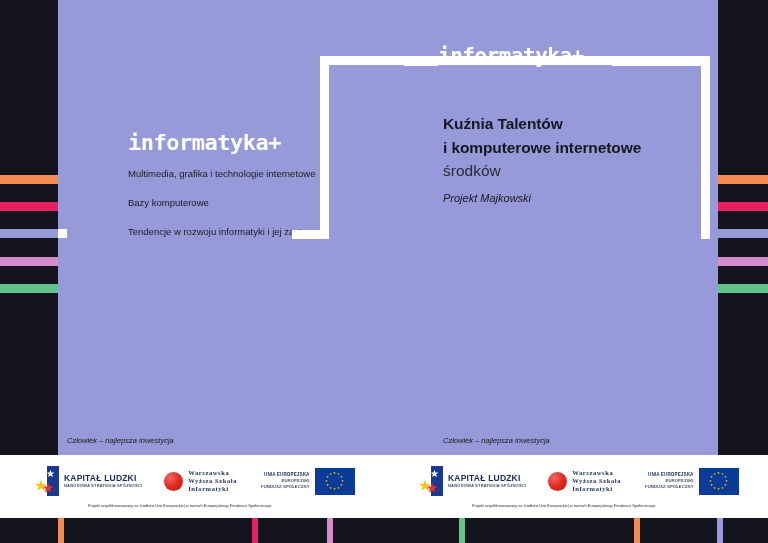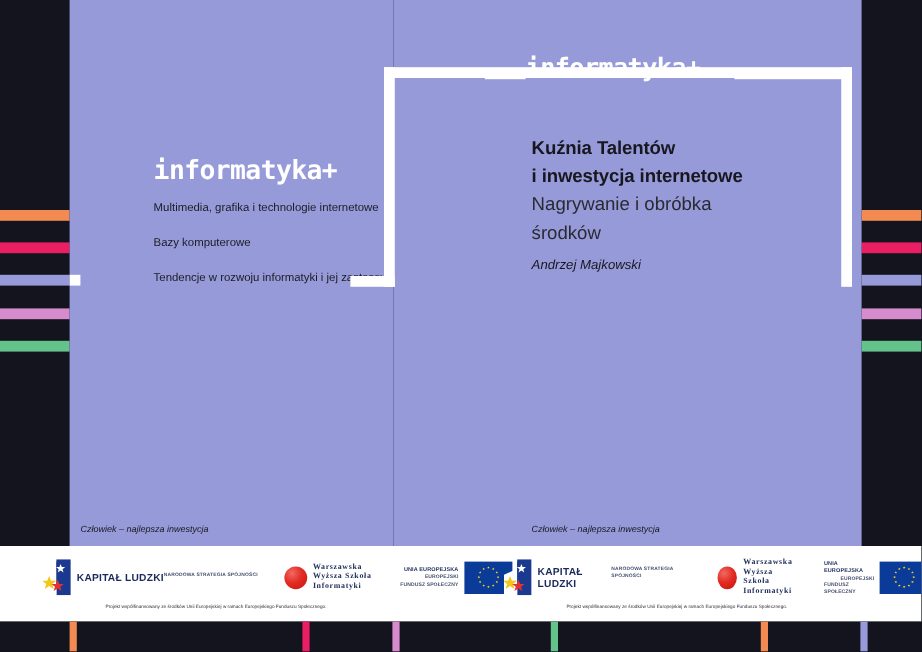--- a/index.html
+++ b/index.html
@@ -114,21 +114,21 @@
     background:#ffffff;
   }
   .logo-row{
     position:absolute;top:8px;height:36px;
     display:flex;align-items:center;
   }
   .logo-group{display:flex;align-items:center;margin-right:18px;}
 
   
   .kl-mark{width:23px;height:30px;position:relative;margin-right:5px;}
-  .kl-text{display:flex;flex-direction:row;justify-content:center;}
+  .kl-text{display:flex;flex-direction:column;justify-content:center;}
   .kl-title{font-size:8.5px;font-weight:700;color:#1b2a5e;letter-spacing:0.2px;line-height:10px;}
   .kl-sub{font-size:4.1px;font-weight:700;color:#44506e;letter-spacing:0.15px;line-height:6px;}
 
   
   .wwsi-ball{width:19px;height:19px;border-radius:50%;margin-right:5px;
     background:radial-gradient(circle at 34% 30%, #f06a62 0%, #e32b22 45%, #c21510 100%);}
   .wwsi-text{display:flex;flex-direction:column;}
   .wwsi-line{font-family:"Liberation Serif", serif;font-size:6.6px;font-weight:700;
     color:#23305e;letter-spacing:0.55px;line-height:8px;}
 
@@ -178,24 +178,23 @@
 
     <div class="active-tab" style="left:0;top:229px;width:9px;height:9px;"></div>
 
     <div class="slogan" style="left:9px;top:436px;">Człowiek – najlepsza inwestycja</div>
   </div>
 
   <div class="panel" id="panel-right">
 
     <div class="title-block" style="left:115px;top:112px;">
       <div class="title-main">Kuźnia Talentów</div>
-      <div class="title-main">i inwestycja internetowe</div>
-      <div class="title-sub">Nagrywanie i obróbka</div>
+      <div class="title-main">i komputerowe internetowe</div>
       <div class="title-sub">środków</div>
-      <div class="author">Andrzej Majkowski</div>
+      <div class="author">Projekt Majkowski</div>
     </div>
 
     <div class="slogan" style="left:115px;top:436px;">Człowiek – najlepsza inwestycja</div>
   </div>
 
   <div class="frame-seg" style="left:320px;top:56px;width:390px;height:9px;"></div>
 
   <div class="frame-seg" style="left:701px;top:56px;width:9px;height:183px;"></div>
 
   <div class="frame-seg" style="left:320px;top:56px;width:9px;height:183px;"></div>

